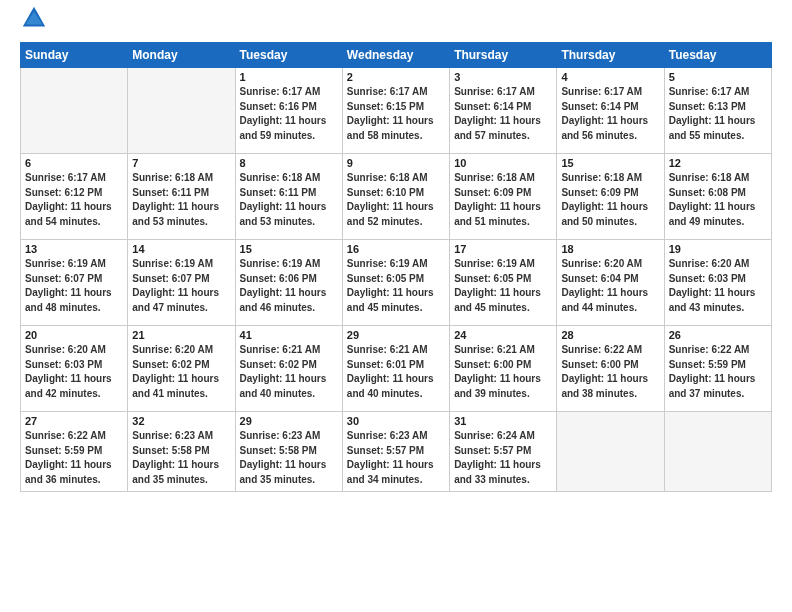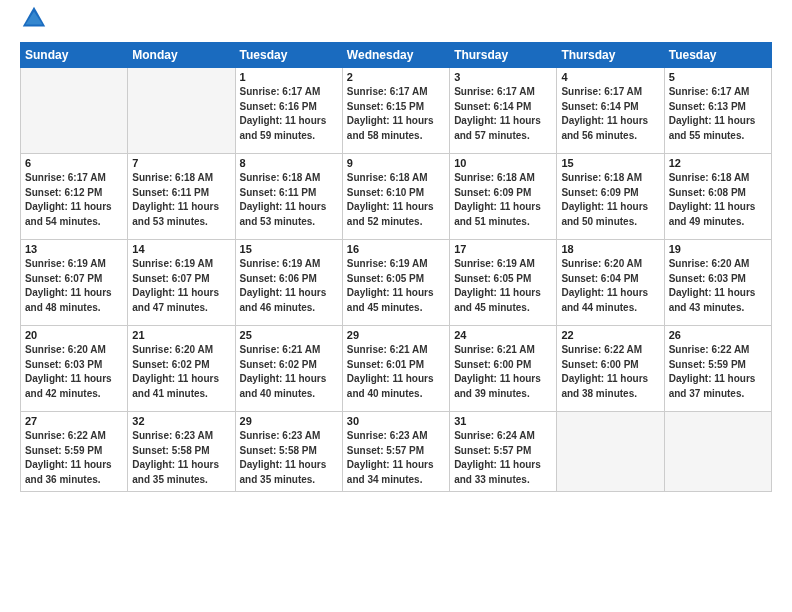--- a/index.html
+++ b/index.html
@@ -219,33 +219,33 @@
         <tr>
           <td>
             <span class="day-num">20</span>
             <div class="cell-text">Sunrise: 6:20 AM<br>Sunset: 6:03 PM<br>Daylight: 11 hours and 42 minutes.</div>
           </td>
           <td>
             <span class="day-num">21</span>
             <div class="cell-text">Sunrise: 6:20 AM<br>Sunset: 6:02 PM<br>Daylight: 11 hours and 41 minutes.</div>
           </td>
           <td>
-            <span class="day-num">25</span>
+            <span class="day-num">41</span>
             <div class="cell-text">Sunrise: 6:21 AM<br>Sunset: 6:02 PM<br>Daylight: 11 hours and 40 minutes.</div>
           </td>
           <td>
             <span class="day-num">29</span>
             <div class="cell-text">Sunrise: 6:21 AM<br>Sunset: 6:01 PM<br>Daylight: 11 hours and 40 minutes.</div>
           </td>
           <td>
             <span class="day-num">24</span>
             <div class="cell-text">Sunrise: 6:21 AM<br>Sunset: 6:00 PM<br>Daylight: 11 hours and 39 minutes.</div>
           </td>
           <td>
-            <span class="day-num">22</span>
+            <span class="day-num">28</span>
             <div class="cell-text">Sunrise: 6:22 AM<br>Sunset: 6:00 PM<br>Daylight: 11 hours and 38 minutes.</div>
           </td>
           <td>
             <span class="day-num">26</span>
             <div class="cell-text">Sunrise: 6:22 AM<br>Sunset: 5:59 PM<br>Daylight: 11 hours and 37 minutes.</div>
           </td>
         </tr>
         <tr>
           <td>
             <span class="day-num">27</span>

